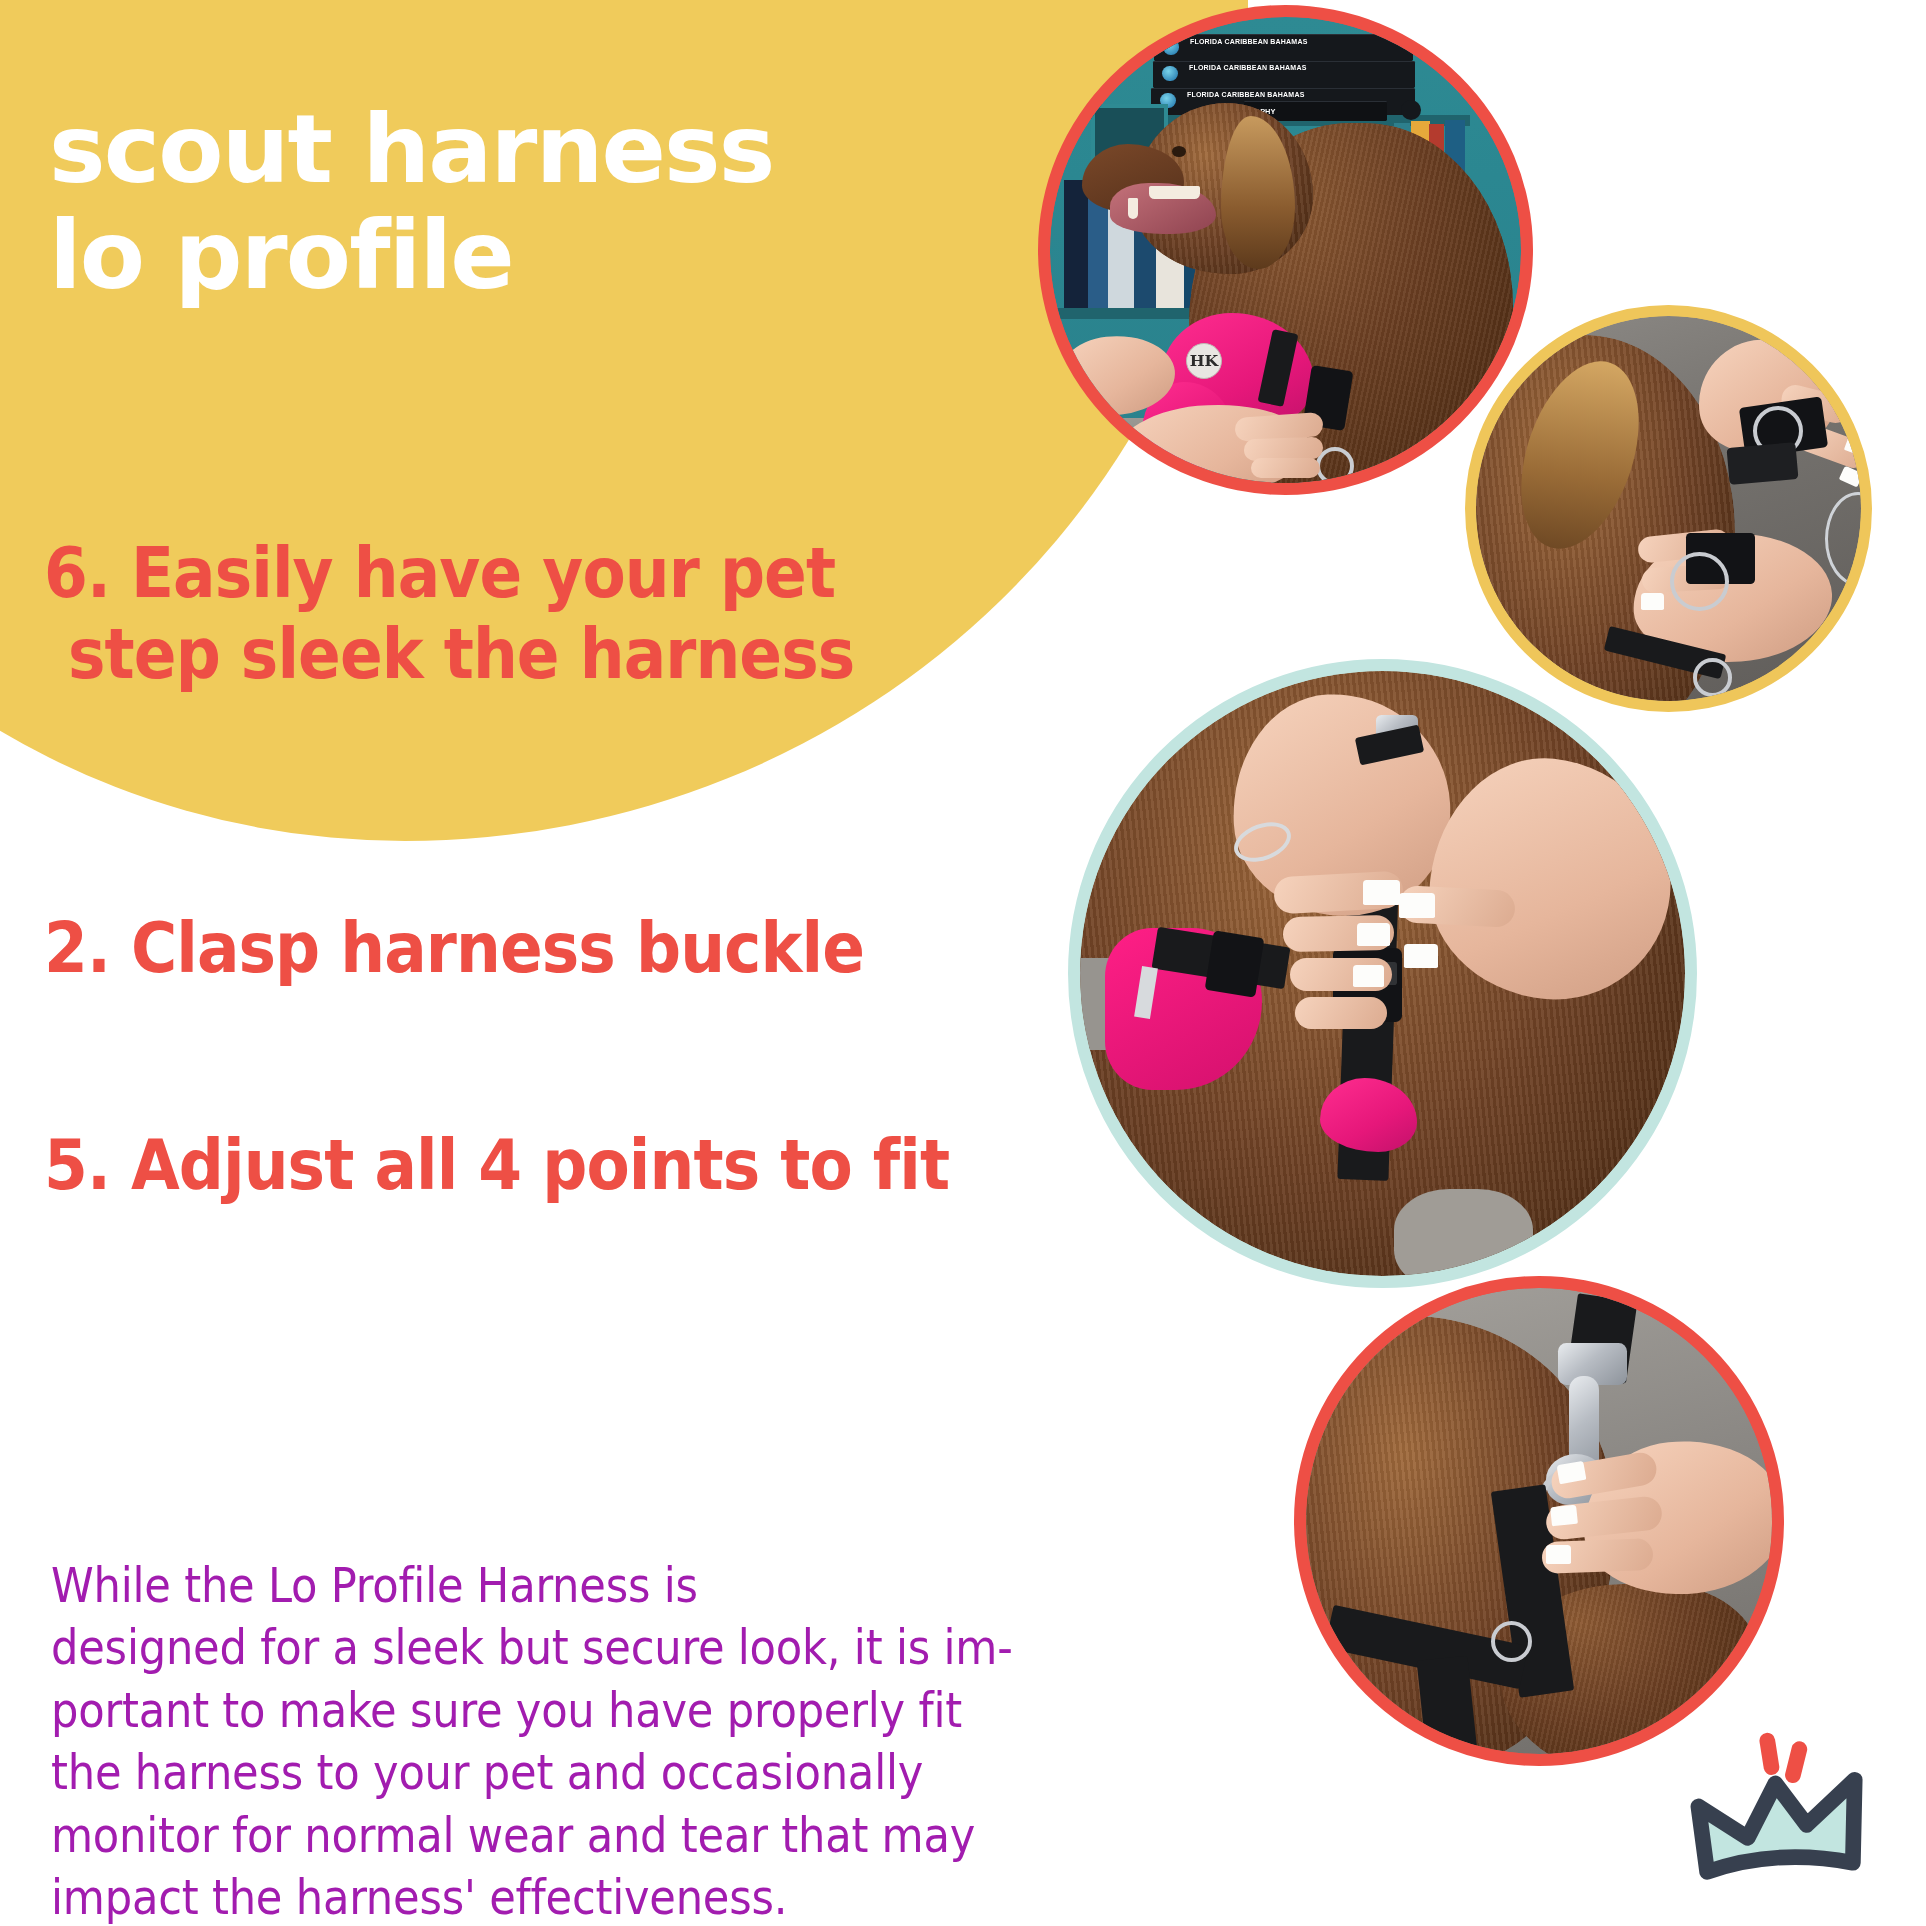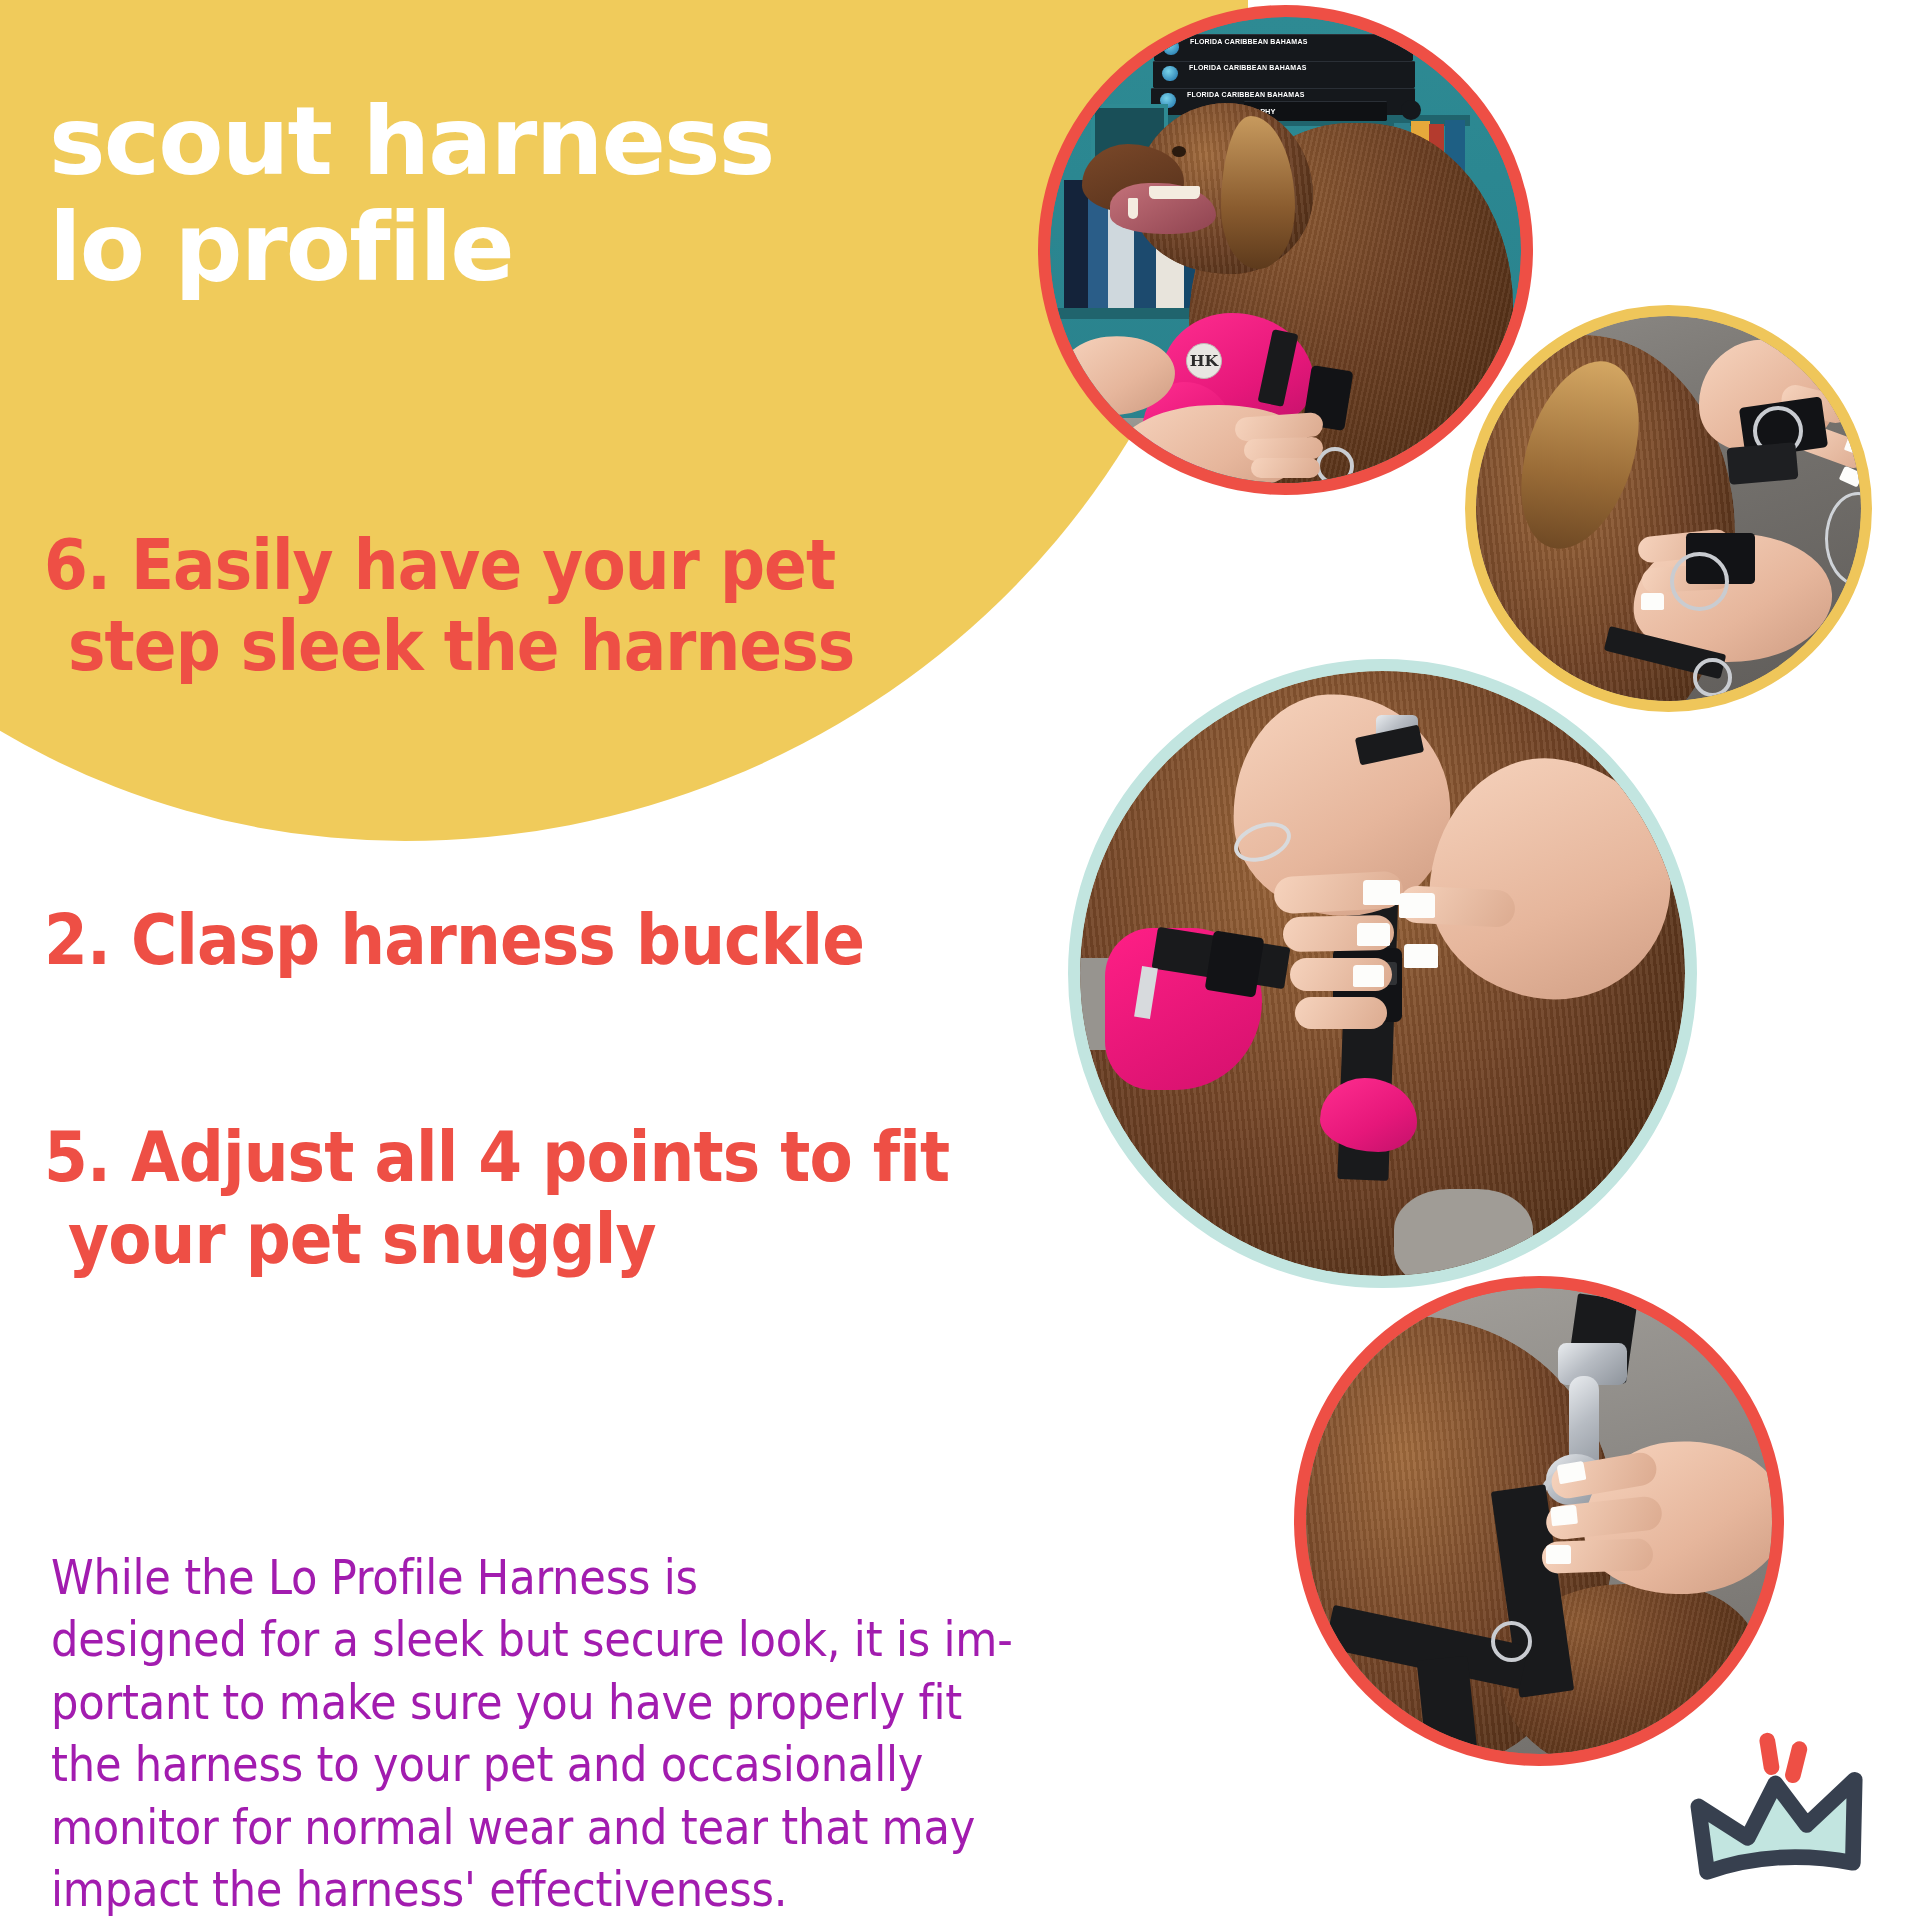--- a/index.html
+++ b/index.html
@@ -20,21 +20,21 @@
     background:#F0CB5B;
     border-radius:0 0 58% 52% / 0 0 72% 62%;
     z-index:1;
   }
   .blob-top{
     position:absolute;left:-351px;top:-416px;width:1599px;height:508px;
     background:#F0CB5B;z-index:1;
   }
 
   
-  .textcol{position:absolute;left:0;top:0;width:1109px;height:1854px;z-index:5;}
+  .textcol{position:absolute;left:0;top:8px;width:1109px;height:1854px;z-index:5;}
 
   .title{
     position:absolute;left:49px;top:88px;width:948px;
     color:#ffffff;
     font-family:"DejaVu Sans", sans-serif;
     font-weight:bold;
     font-size:95px;
     line-height:1.12;
     letter-spacing:-1.8px;
     white-space:pre-line;
@@ -149,21 +149,20 @@
         <span>6. Easily have your pet</span>
         <span class="ind">step sleek the harness</span>
       </div>
 
       <div class="step s2">
         <span>2. Clasp harness buckle</span>
       </div>
 
       <div class="step s3">
         <span>5. Adjust all 4 points to fit</span>
-        <span class="ind">your pet snuggly</span>
       </div>
 
 
     </div>
 
     <div class="body-copy">While the Lo Profile Harness is
 designed for a sleek but secure look, it is im-
 portant to make sure you have properly fit
 the harness to your pet and occasionally
 monitor for normal wear and tear that may

